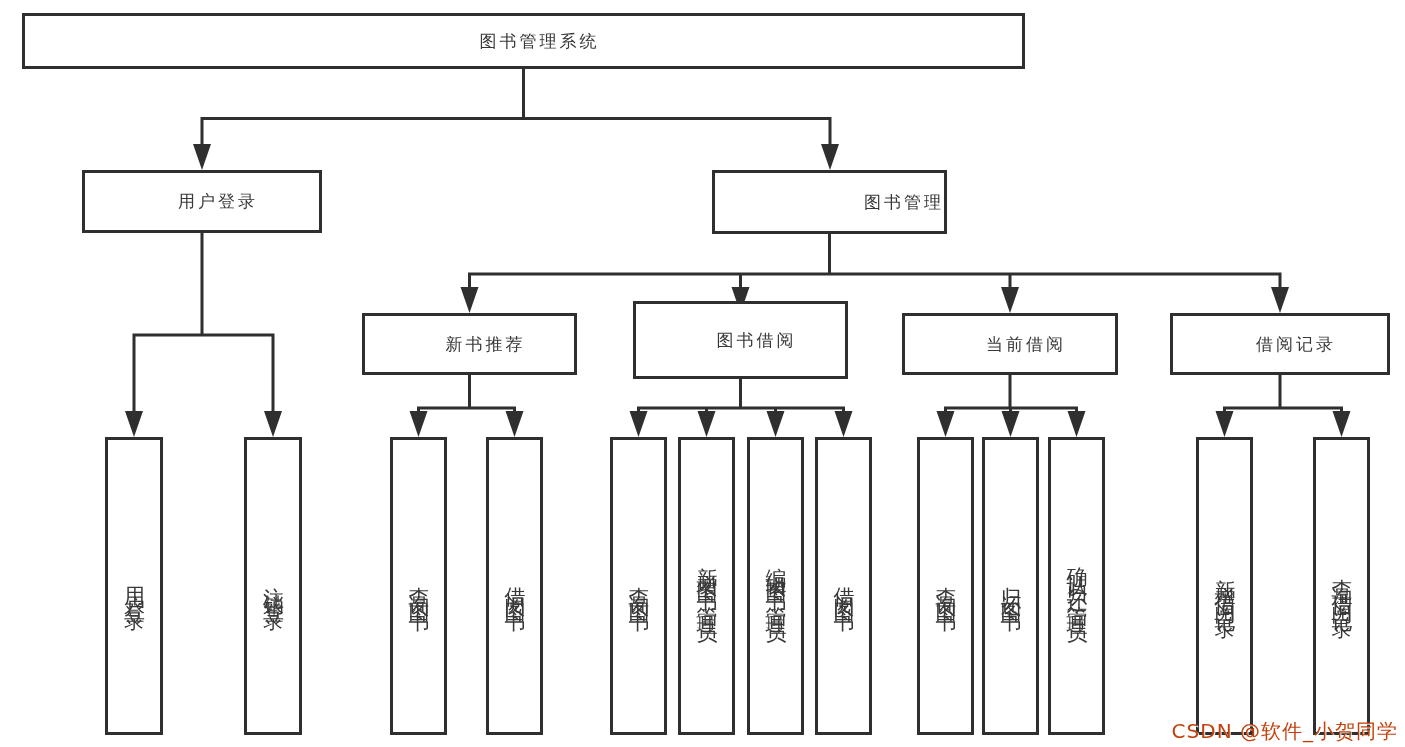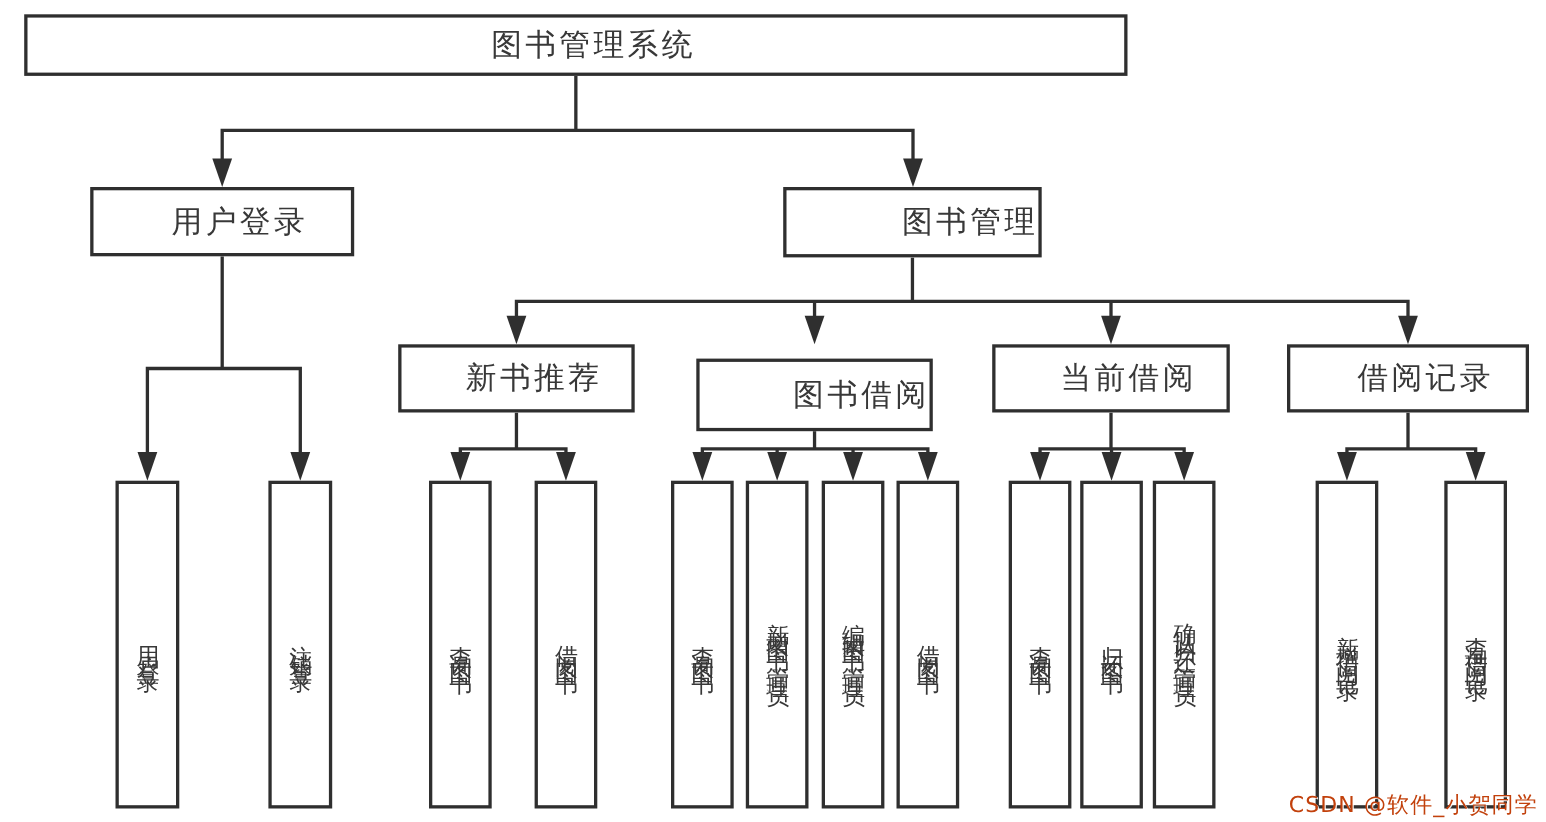--- a/index.html
+++ b/index.html
@@ -5,21 +5,21 @@
   html,body{margin:0;padding:0;background:#fff;}
   .canvas{
     position:relative;width:1405px;height:747px;background:#fff;overflow:hidden;
     font-family:"DejaVu Sans","Liberation Sans",sans-serif;color:#383838;
   }
   .wires{position:absolute;left:0;top:0;}
   .node{
     position:absolute;box-sizing:border-box;background:#fff;
     border:3px solid #2f2f2f;display:flex;align-items:center;justify-content:center;
   }
-  .hnode{font-size:28px;letter-spacing:3px;padding-left:32px;}
+  .hnode{font-size:17px;letter-spacing:3px;padding-left:32px;}
   .hnode .lbl{white-space:nowrap;line-height:1;}
   .vnode{width:57px;top:437px;height:298px;font-size:21px;}
   .vnode .lbl{
     writing-mode:vertical-rl;text-orientation:mixed;
     line-height:1;letter-spacing:8px;white-space:nowrap;
   }
   .watermark{
     position:absolute;right:7px;bottom:2px;z-index:5;
     font-size:20px;letter-spacing:1px;color:#c2410c;
     text-shadow:1px 1px 0 rgba(255,255,255,.9);white-space:nowrap;
@@ -104,21 +104,21 @@
   <div class="node hnode" style="left:82px;top:170px;width:240px;height:63px;">
     <span class="lbl">用户登录</span>
   </div>
   <div class="node hnode" style="left:712px;top:170px;width:235px;height:64px;justify-content:flex-end;">
     <span class="lbl">图书管理</span>
   </div>
 
   <div class="node hnode" style="left:362px;top:313px;width:215px;height:62px;">
     <span class="lbl">新书推荐</span>
   </div>
-  <div class="node hnode" style="left:633px;top:326px;width:215px;height:66px;justify-content:flex-end;">
+  <div class="node hnode" style="left:633px;top:301px;width:215px;height:78px;">
     <span class="lbl">图书借阅</span>
   </div>
   <div class="node hnode" style="left:902px;top:313px;width:216px;height:62px;text-align:right;">
     <span class="lbl">当前借阅</span>
   </div>
   <div class="node hnode" style="left:1170px;top:313px;width:220px;height:62px;">
     <span class="lbl">借阅记录</span>
   </div>
 
   <div class="node vnode" style="left:105px;width:58px;">

